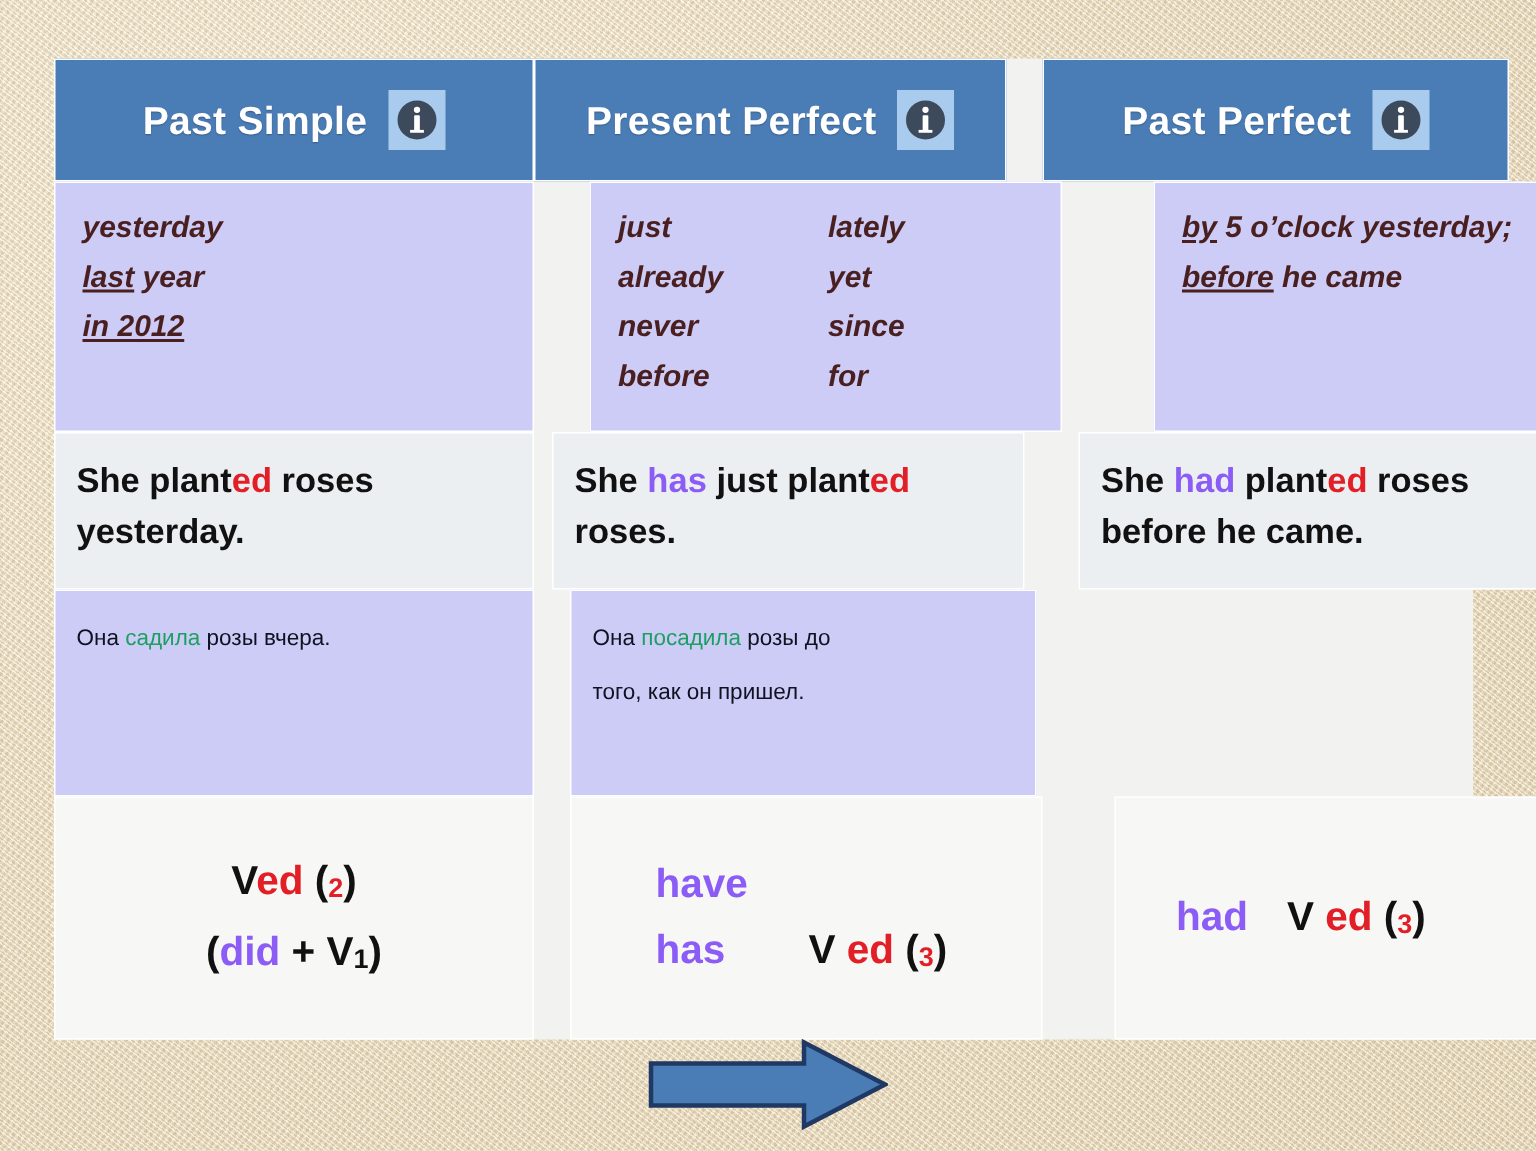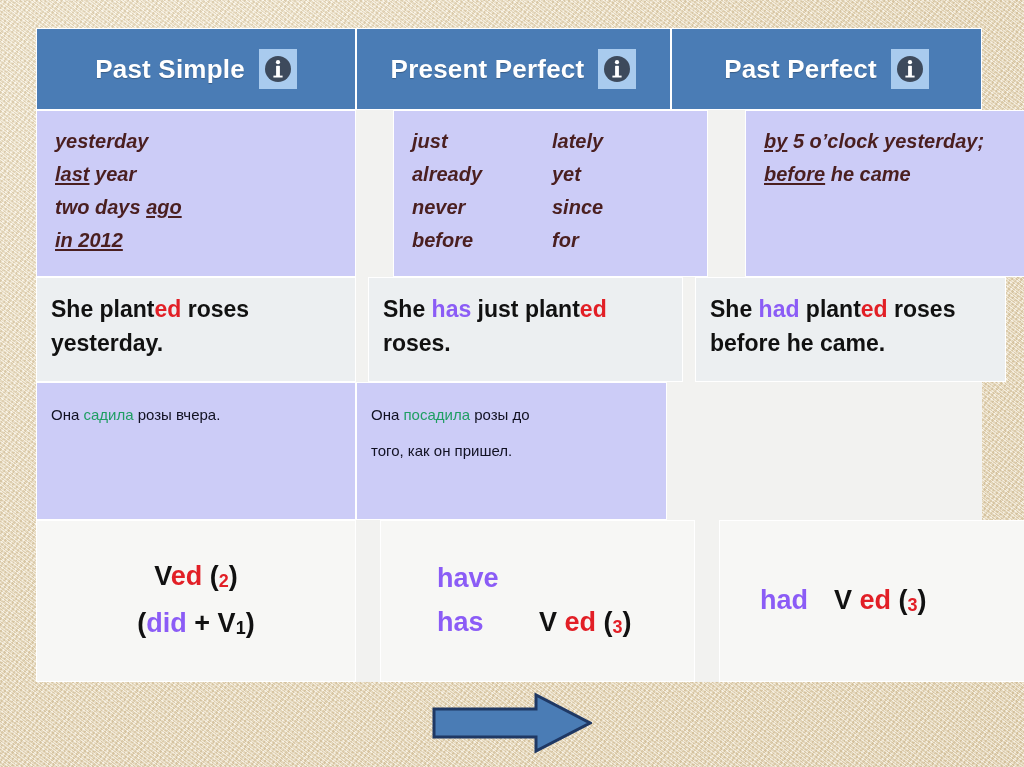--- a/index.html
+++ b/index.html
@@ -17,42 +17,42 @@
       repeating-linear-gradient(-52deg, rgba(255,255,255,0.35) 0px, rgba(255,255,255,0.35) 1px, rgba(190,168,132,0.18) 1px, rgba(190,168,132,0.18) 3px, rgba(255,252,240,0.28) 3px, rgba(255,252,240,0.28) 4px),
       repeating-linear-gradient(90deg, rgba(214,196,160,0.20) 0px, rgba(214,196,160,0.20) 2px, rgba(255,250,235,0.20) 2px, rgba(255,250,235,0.20) 4px),
       radial-gradient(ellipse at 18% 12%, #f6ecd4 0%, #ebdcbc 45%, #e2d0ab 100%);
     position: relative;
   }
 
   
   #grammar-table {
     position: absolute;
     left: 36px;
-    top: 28px;
+    top: 39px;
     width: 946px;
     height: 654px;
     display: flex;
     flex-direction: column;
     box-sizing: border-box;
     background: #f2f2f0;
   }
 
   .trow {
     display: flex;
     width: 100%;
     box-sizing: border-box;
   }
   .tcell {
     box-sizing: border-box;
     position: relative;
     overflow: hidden;
   }
   .col1 { width: 320px; flex: 0 0 320px; }
   .col2 { width: 315px; flex: 0 0 315px; }
-  .col3 { width: 311px; flex: 0 0 311px; }
+  .col3 { width: 311px; flex: 0 0 311px; margin-left: 24px; }
 
   
   .row-head { height: 82px; flex: 0 0 82px; }
   .row-head .tcell {
     background: #4a7cb5;
     border: 1px solid #ffffff;
     display: flex;
     align-items: center;
     justify-content: center;
     gap: 14px;
@@ -213,23 +213,20 @@
   </div>
 
   <div class="trow row-markers">
 
     <div class="tcell col1">
       <div class="marker-line">
         <span>yesterday</span>
       </div>
       <div class="marker-line">
         <u class="u">last</u><span> year</span>
-      </div>
-      <div class="marker-line">
-        <span>two days </span><u class="u">ago</u>
       </div>
       <div class="marker-line">
         <u class="u">in 2012</u>
       </div>
     </div>
 
     <div class="tcell col2">
       <div class="marker-cols">
         <div class="marker-colA">
           <div class="marker-line">just</div>

